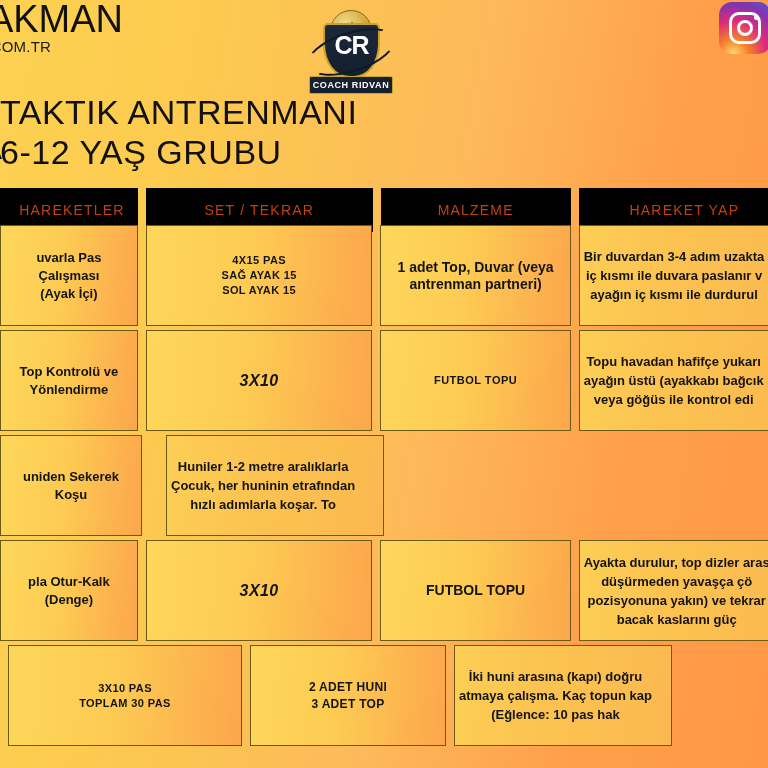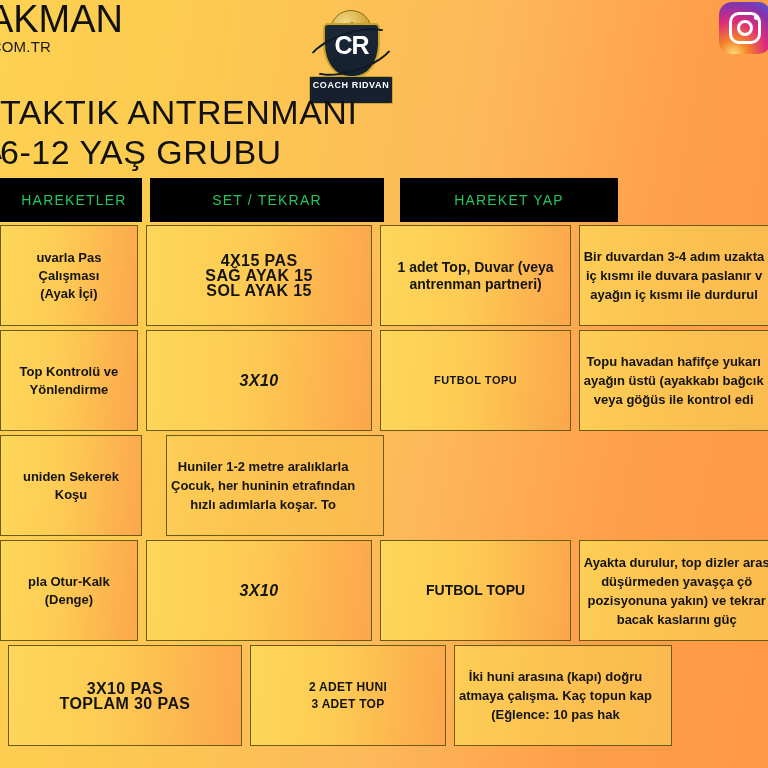--- a/index.html
+++ b/index.html
@@ -50,21 +50,21 @@
     color:#fff; font-size:25px; font-weight:bold; letter-spacing:-1px;
     text-align:center; line-height:34px;
     font-family:"Liberation Sans", sans-serif;
   }
   #logo .swoosh {
     position:absolute; left:2px; top:22px; width:92px; height:40px;
     border:2px solid #0e1a27; border-radius:50%;
     transform:rotate(-18deg); border-color:#0e1a27 transparent #0e1a27 transparent;
   }
   #logo .plate {
-    position:absolute; left:6px; top:66px; width:84px; height:28px;
+    position:absolute; left:6px; top:66px; width:84px; height:18px;
     background:#16202e; border:1px solid #C9A227; border-radius:2px;
     color:#fff; font-size:9px; font-weight:bold; letter-spacing:.6px;
     text-align:center; line-height:17px;
   }
 
   
   #instagram { position:absolute; left:719px; top:2px; width:52px; height:52px; }
   #instagram .ig-bg {
     position:absolute; inset:0; border-radius:13px;
     background:radial-gradient(circle at 28% 100%,#FEDA77 0%,#F58529 22%,#DD2A7B 52%,#8134AF 78%,#515BD4 100%);
@@ -97,38 +97,38 @@
 
   .cell { position:relative; }
   .c1 { width:142px; }
   .c2 { width:234px; }
   .c3 { width:196px; }
   .c4 { width:218px; }
 
   .gap { width:8px; flex:0 0 8px; }
 
   .hcell {
-    background:#000; color:#22c55e; height:44px; margin-top:0;
+    background:#000; color:#c2410c; height:44px; margin-top:10px;
     display:flex; align-items:center; justify-content:center;
     font-size:14px; letter-spacing:1.2px; font-weight:400;
     white-space:nowrap; overflow:hidden;
   }
   .hcell.h1 { justify-content:center; padding-left:6px; }
   .hcell.h4 { justify-content:center; }
 
   .bcell {
     height:101px; margin-top:2px; margin-bottom:2px;
     border:1px solid #6b5a11;
     display:flex; align-items:center; justify-content:center;
     text-align:center; color:#141414; font-weight:bold;
     background:linear-gradient(95deg,#FDD75A 0%,#FDCB53 45%,#FCA64C 100%);
     overflow:hidden;
   }
   .bcell.c1 { font-size:13px; line-height:18px; padding:2px 4px; }
-  .bcell.c2 { font-size:16px; line-height:15px; letter-spacing:.4px; }
+  .bcell.c2 { font-size:11px; line-height:15px; letter-spacing:.4px; }
   .bcell.c3 { font-size:12px; line-height:17px; padding:0 8px; }
   .bcell.c4 {
     font-size:13px; line-height:19px; text-align:center;
     justify-content:flex-start; padding:0 0 0 4px;
     background:linear-gradient(95deg,#FDCE55 0%,#FCC351 40%,#FBB94F 100%);
   }
   .bcell.c3.big { font-size:14px; }
   .bcell.c3.small { font-size:11px; letter-spacing:.5px; }
   .bcell.c3.normal { font-size:12px; letter-spacing:.3px; }
   .bcell.c2.norm { font-size:16px;font-style:italic; }
@@ -162,20 +162,21 @@
   <div id="title-2">6-12 YAŞ GRUBU</div>
 </div>
 
 <div id="table">
 
   <div class="row head">
     <div class="cell c1 hcell h1">HAREKETLER</div>
     <div class="gap"></div>
     <div class="cell c2 hcell">SET / TEKRAR</div>
     <div class="gap"></div>
+    <div class="cell c3 hcell">MALZEME</div>
     <div class="gap"></div>
     <div class="cell c4 hcell h4">HAREKET YAP</div>
   </div>
 
   <div class="row body">
     <div class="cell c1 bcell multi">uvarla Pas Çalışması
 (Ayak İçi)</div>
     <div class="gap"></div>
     <div class="cell c2 bcell multi">4X15 PAS
 SAĞ AYAK 15

